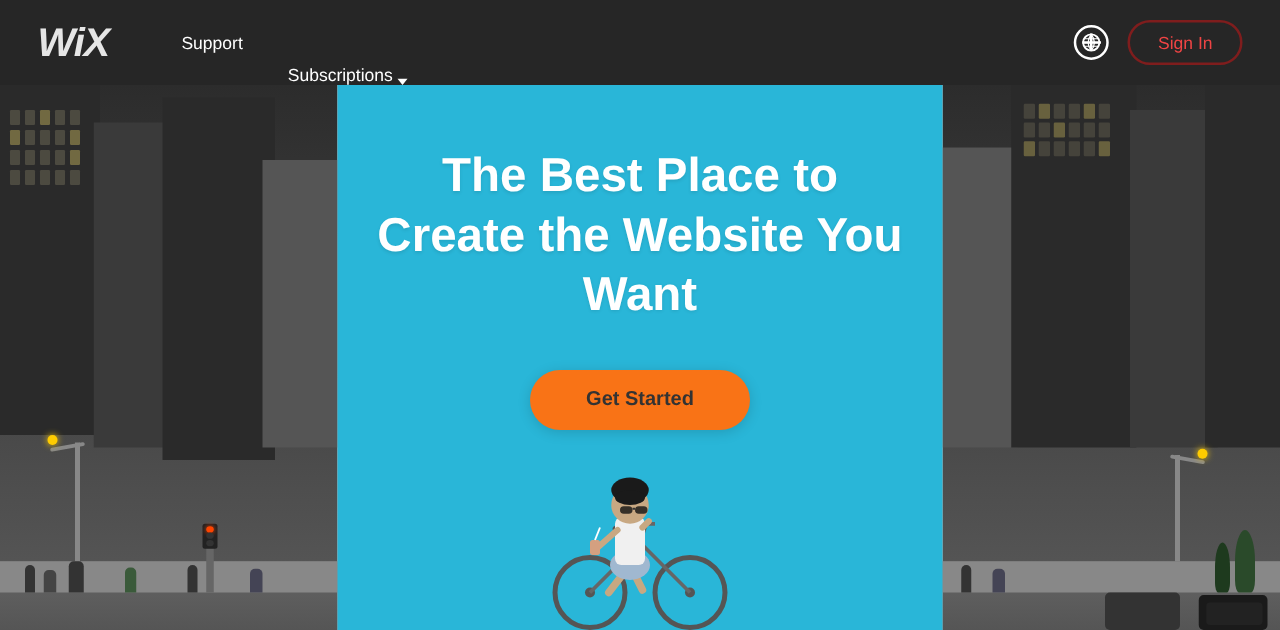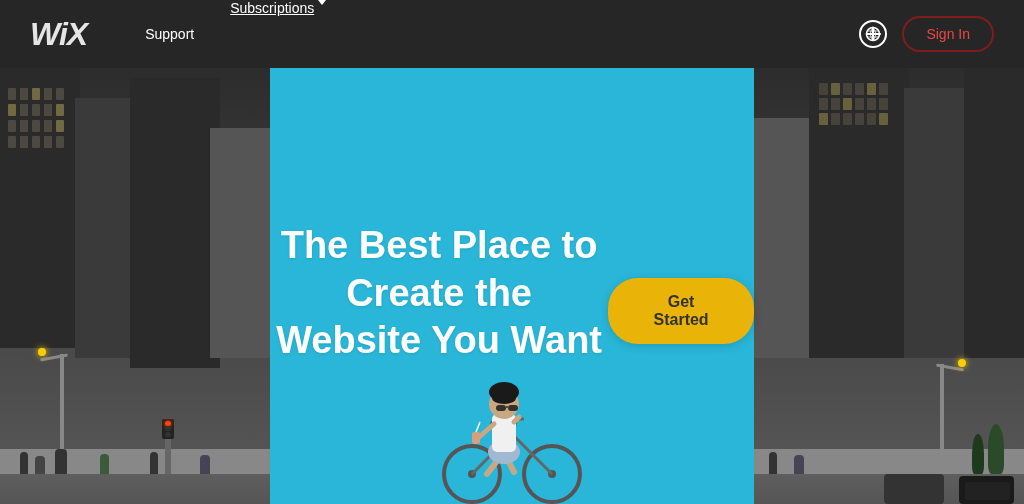--- a/index.html
+++ b/index.html
@@ -58,23 +58,22 @@
       height: 68px;
       display: flex;
       align-items: center;
       text-decoration: none;
       white-space: nowrap;
       transition: color 0.2s;
     }
 
     .nav-item-dropdown {
       display: flex;
-      align-items: flex-start;
+      align-items: flex-end;
       gap: 4px;
-      text-decoration: underline;
     }
 
     .chevron-down {
       width: 0;
       height: 0;
       border-left: 4px solid transparent;
       border-right: 4px solid transparent;
       border-top: 5px solid #fff;
       display: inline-block;
     }
@@ -151,38 +150,39 @@
       background: #666;
       position: relative;
       overflow: hidden;
     }
 
     
     .blue-panel {
       flex: 1;
       background: #29b6d8;
       display: flex;
+      flex-direction: column;
       align-items: center;
       padding-top: 50px;
       position: relative;
       z-index: 5;
     }
 
     .hero-title {
       color: #fff;
       font-size: 38px;
       font-weight: 800;
       text-align: center;
       line-height: 1.25;
       margin-bottom: 35px;
       text-shadow: 0 1px 3px rgba(0,0,0,0.1);
     }
 
     .get-started-btn {
-      background: #eab308;
+      background: #f97316;
       color: #333;
       border: none;
       border-radius: 30px;
       padding: 15px 45px;
       font-size: 16px;
       font-weight: 600;
       cursor: pointer;
       transition: transform 0.2s, box-shadow 0.2s;
       box-shadow: 0 2px 10px rgba(0,0,0,0.15);
     }

